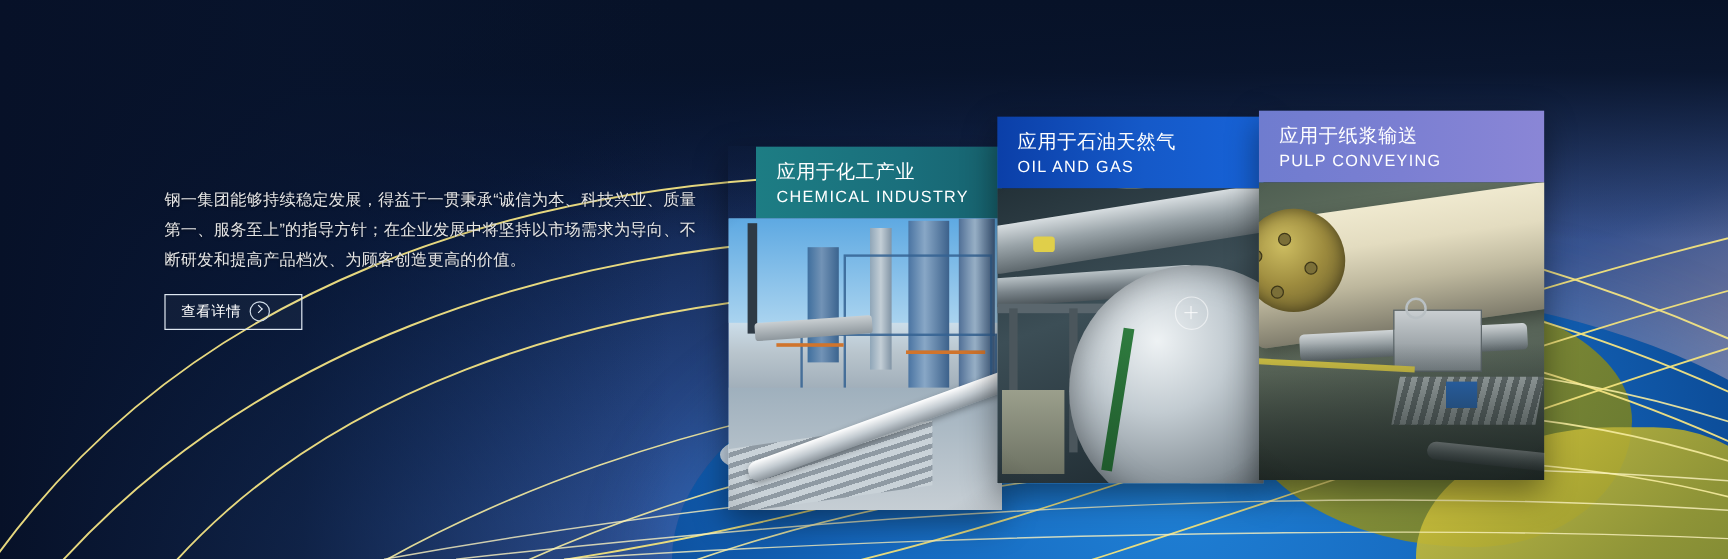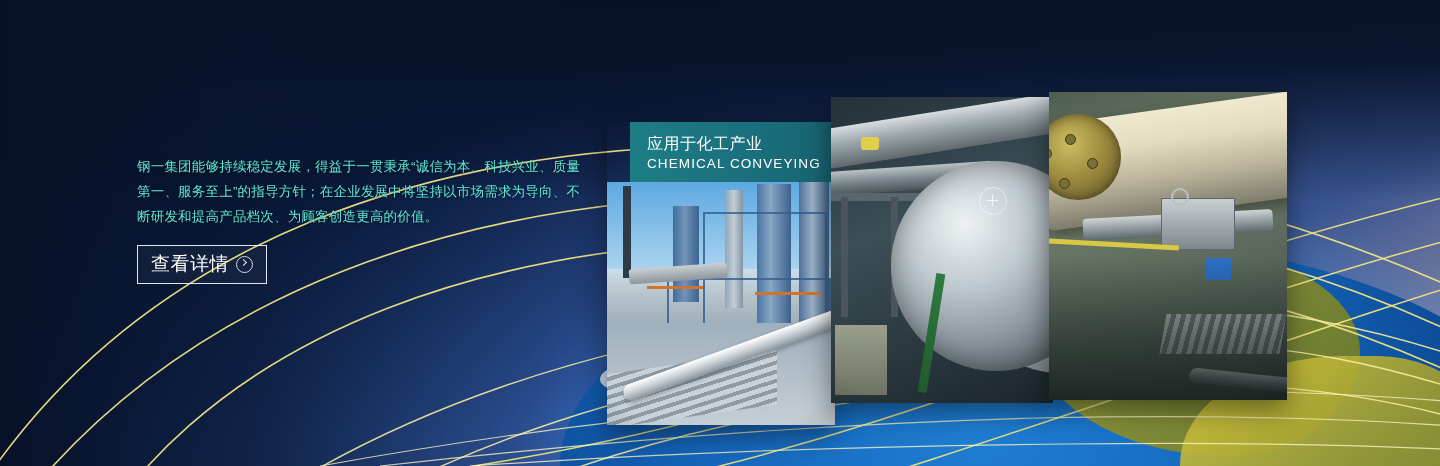--- a/index.html
+++ b/index.html
@@ -55,25 +55,25 @@
   .copy{position:absolute;left:137px;top:134px;width:450px;}
   .headline{
     font-size:38px;font-weight:bold;letter-spacing:2px;line-height:1;
     background:linear-gradient(90deg,#2e8c93 0%, #63c6c9 20%, #8fe0dd 42%, #2f7f92 70%, #0f4c6b 100%);
     -webkit-background-clip:text;background-clip:text;color:transparent;
     -webkit-text-stroke:0px;
     filter:drop-shadow(1.6px 0 0 #eaf6f8) drop-shadow(-1.6px 0 0 #eaf6f8)
            drop-shadow(0 1.6px 0 #eaf6f8) drop-shadow(0 -1.6px 0 #eaf6f8);
     white-space:nowrap;
   }
-  .para{margin-top:20px;color:#5eead4;font-size:13.5px;line-height:25px;
+  .para{margin-top:20px;color:#e5e5e5;font-size:13.5px;line-height:25px;
         letter-spacing:.2px;width:444px;text-shadow:0 1px 2px rgba(0,0,0,.5);}
   .cta{margin-top:16px;display:inline-flex;align-items:center;gap:7px;
-       border:1px solid #dfe8f2;padding:5px 13px 6px 13px;color:#ffffff;
-       font-size:19px;letter-spacing:.5px;background:rgba(255,255,255,.04);
+       border:1px solid #dfe8f2;padding:5px 26px 6px 13px;color:#ffffff;
+       font-size:12px;letter-spacing:.5px;background:rgba(255,255,255,.04);
        cursor:pointer;}
   .cta .arrow{display:inline-block;width:15px;height:15px;border-radius:50%;
        border:1px solid #cfdbe8;position:relative;}
   .cta .arrow:after{content:"";position:absolute;left:4px;top:3.4px;
        width:4px;height:4px;border-right:1px solid #e6eef7;border-top:1px solid #e6eef7;
        transform:rotate(45deg);}
 
   
   .card{position:absolute;overflow:hidden;
         box-shadow:0 10px 26px rgba(0,0,0,.45);}
@@ -226,21 +226,21 @@
     <div class="para">钢一集团能够持续稳定发展，得益于一贯秉承“诚信为本、科技兴业、质量第一、服务至上”的指导方针；在企业发展中将坚持以市场需求为导向、不断研发和提高产品档次、为顾客创造更高的价值。</div>
     <div class="cta">
       <span>查看详情</span>
       <span class="arrow"></span>
     </div>
   </div>
 
   <div class="card" id="card1">
     <div class="head">
       <div class="cn">应用于化工产业</div>
-      <div class="en">CHEMICAL CONVEYING</div>
+      <div class="en">CHEMICAL INDUSTRY</div>
     </div>
     <div class="photo p1">
       <div class="sky"></div>
       <div class="stack"></div>
       <div class="tower t1"></div>
       <div class="tower t2"></div>
       <div class="tower t3"></div>
       <div class="tower t4"></div>
       <div class="frame f1"></div>
       <div class="frame f2"></div>
@@ -248,38 +248,46 @@
       <div class="orange o1"></div>
       <div class="orange o2"></div>
       <div class="ground"></div>
       <div class="rack"></div>
       <div class="bigpipe"></div>
       <div class="photo-vignette"></div>
     </div>
   </div>
 
   <div class="card" id="card2">
+    <div class="head">
+      <div class="cn">应用于石油天然气</div>
+      <div class="en">OIL AND GAS</div>
+    </div>
     <div class="photo p2">
       <div class="pipeA"></div>
       <div class="pipeB"></div>
       <div class="deck"></div>
       <div class="col c1"></div>
       <div class="col c2"></div>
       <div class="col c3"></div>
       <div class="drum2"></div>
       <div class="drum"></div>
       <div class="green"></div>
       <div class="box"></div>
       <div class="yel"></div>
       <div class="plus"></div>
       <div class="photo-vignette"></div>
     </div>
   </div>
 
   <div class="card" id="card3">
+    <div class="head">
+      <div class="cn">应用于纸浆输送</div>
+      <div class="en">PULP CONVEYING</div>
+    </div>
     <div class="photo p3">
       <div class="roller"></div>
       <div class="hub">
         <div class="bolt b1"></div>
         <div class="bolt b2"></div>
         <div class="bolt b3"></div>
         <div class="bolt b4"></div>
       </div>
       <div class="teeth"></div>
       <div class="bar"></div>

